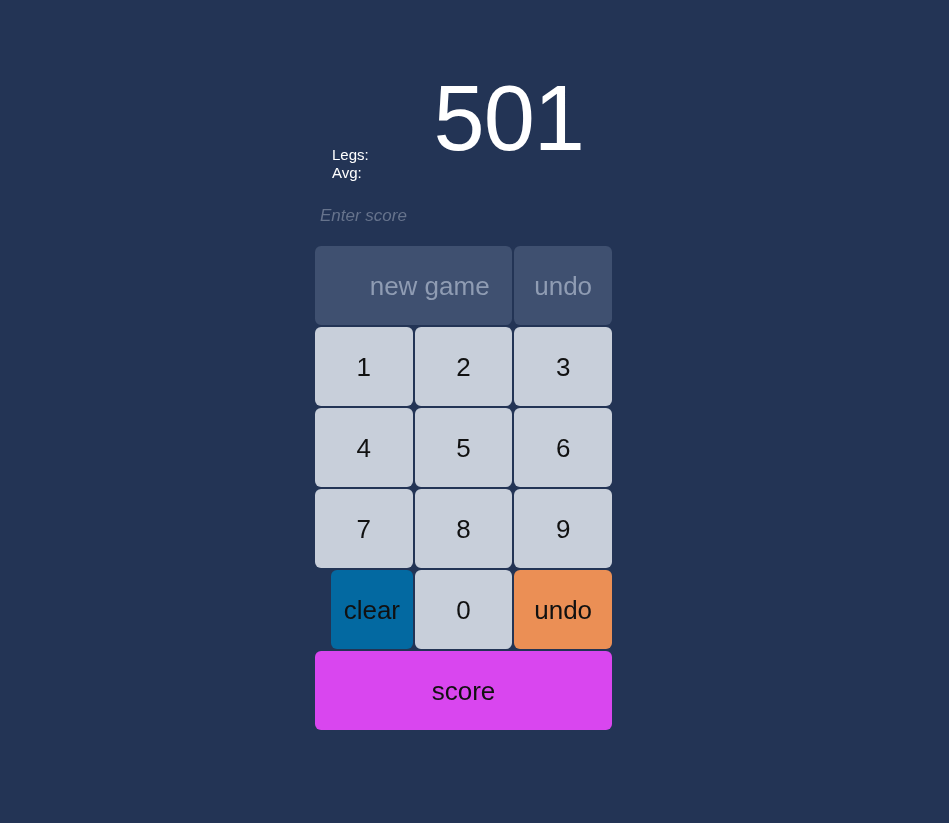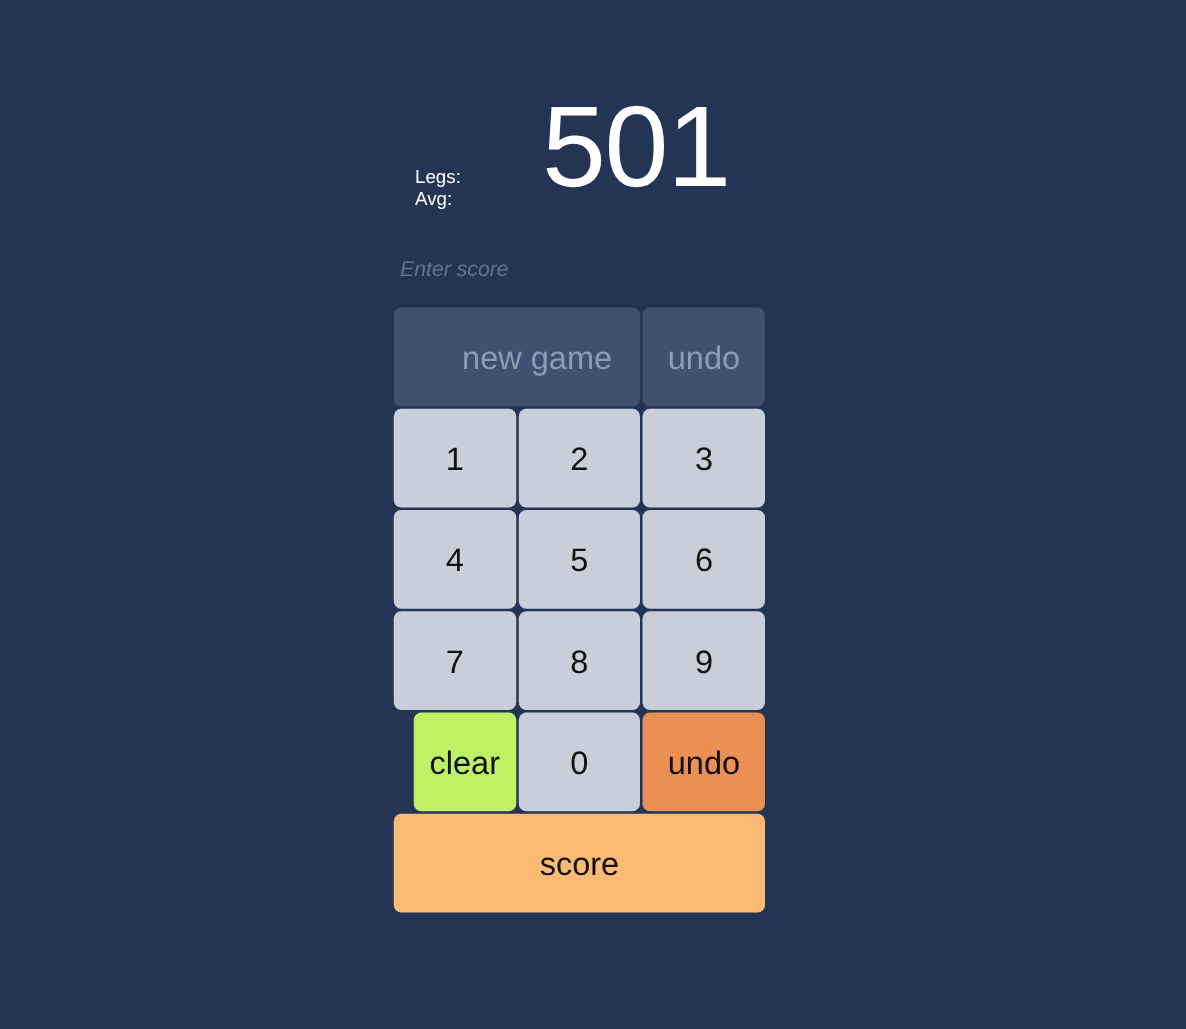--- a/index.html
+++ b/index.html
@@ -23,21 +23,21 @@
     position: absolute;
     left: 315px;
     top: 78px;
     width: 297px;
     height: 112px;
   }
 
   .stats {
     position: absolute;
     left: 17px;
-    top: 55px;
+    top: 68px;
     line-height: 1.17;
   }
 
   .stat-line {
     color: #ffffff;
     font-size: 15px;
     white-space: pre;
   }
 
   .current-score {
@@ -101,23 +101,23 @@
 
   .key.wide-2 { grid-column: span 2; padding-left: 32px; }
   .key.wide-3 { grid-column: span 3; }
 
   .key.util {
     background: #3f5070;
     color: #8f9cb3;
     cursor: default;
   }
 
-  .key.danger  { background: #bef264; margin-left: 16px; }
+  .key.danger  { background: #0369a1; margin-left: 16px; }
   .key.warn    { background: #eb8f55; }
-  .key.success { background: #fdba74; }
+  .key.success { background: #d946ef; }
 </style>
 </head>
 <body>
 
 <div id="app">
 
   <div class="scoreboard">
     <div class="current-score">501</div>
 
     <div class="stats">

